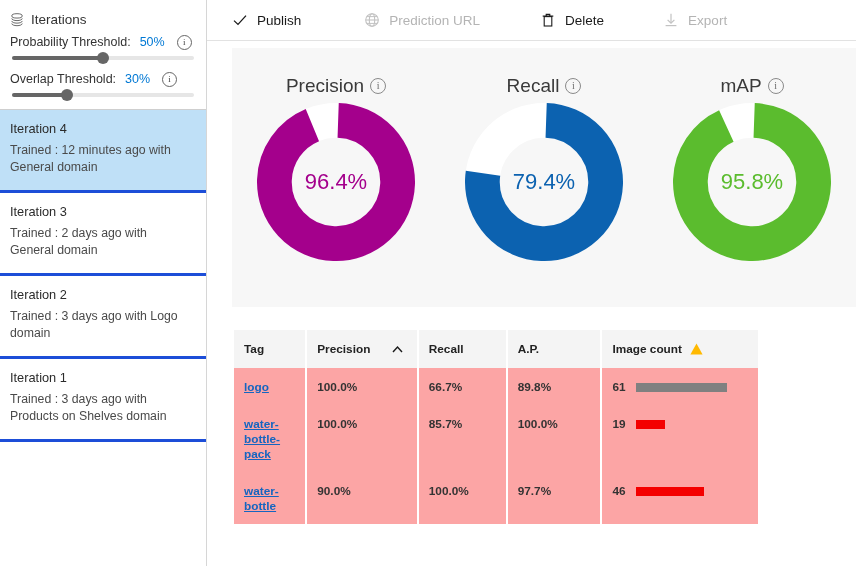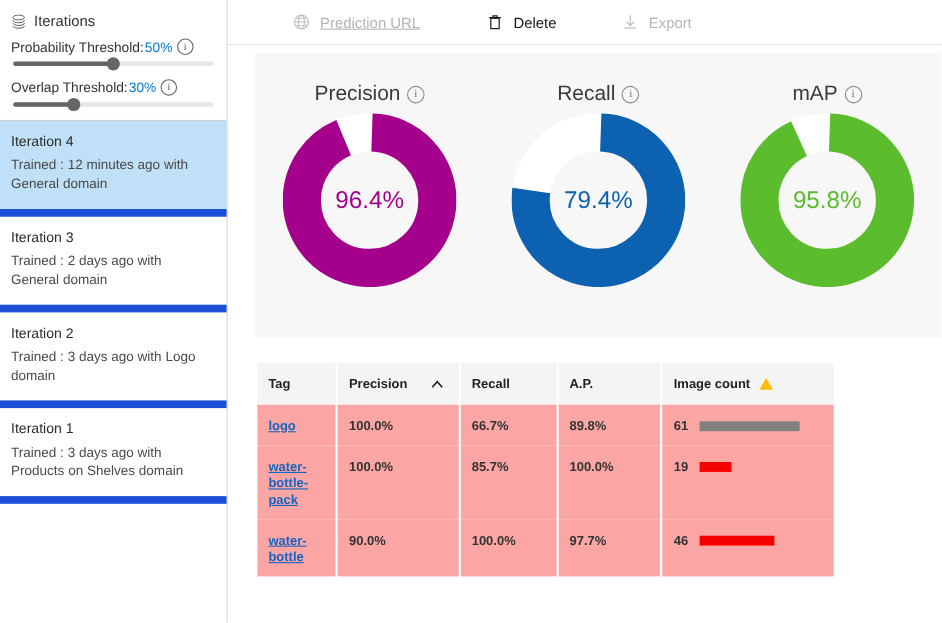--- a/index.html
+++ b/index.html
@@ -23,21 +23,21 @@
   .iter-header {
     display: flex; align-items: center; gap: 7px;
     padding: 12px 0 0 10px;
     font-size: 13.5px; color: #333;
   }
   .layers-icon { width: 14px; height: 14px; flex: 0 0 auto; display:block; }
 
   .thresholds { padding: 8px 10px 0 10px; }
   .thresh-label {
     font-size: 12.5px; color: #333;
-    display: flex; align-items: center; gap: 1px;
+    display: flex; align-items: flex-start; gap: 9px;
     white-space: nowrap; margin-bottom: 3px;
   }
   .thresh-label .val { color: #0078d4; }
   .info-circ {
     display: inline-flex; align-items: center; justify-content: center;
     width: 13px; height: 13px; border: 1px solid #666; border-radius: 50%;
     font-size: 9px; color: #444; font-family: "Liberation Serif", serif;
     line-height: 1; margin-left: 3px; flex: 0 0 auto;
   }
   .slider-track {
@@ -49,21 +49,21 @@
     border-radius: 2px; background: #666666;
   }
   .slider-thumb {
     position: absolute; top: -4px; width: 12px; height: 12px;
     border-radius: 50%; background: #666666; transform: translateX(-50%);
   }
 
   .iter-list { border-top: 1px solid #cfcfcf; }
   .iter-item {
     padding: 11px 12px 14px 10px;
-    border-bottom: 7px solid #1d4ed8;
+    border-bottom: 3px solid #1d4ed8;
     box-sizing: border-box;
     cursor: pointer;
   }
   .iter-item.selected { background: #bfe0f7; }
   .iter-title { font-size: 12.8px; color: #2b2b2b; margin-bottom: 6px; }
   .iter-sub { font-size: 12.3px; color: #4a4a4a; line-height: 17px; }
 
   
   #toolbar {
     position: absolute; left: 207px; top: 0;
@@ -201,22 +201,28 @@
       <div class="iter-item">
         <div class="iter-title">Iteration 1</div>
         <div class="iter-sub">Trained : 3 days ago with Products on Shelves domain</div>
       </div>
     </div>
 
   </div>
 
   <div id="toolbar">
 
-
-    <div class="tb-btn disabled" style="margin-left:55px;text-decoration:underline;">
+    <div class="tb-btn enabled" style="margin-left:21px;">
+      <svg class="tb-ico" viewBox="0 0 16 16">
+        <path d="M2 8.6 L6 12.4 L14 3.6" fill="none" stroke="#1a1a1a" stroke-width="1.3"></path>
+      </svg>
+      <span>Publish</span>
+    </div>
+
+    <div class="tb-btn disabled" style="margin-left:55px;">
       <svg class="tb-ico" viewBox="0 0 16 16">
         <circle cx="8" cy="8" r="6.3" fill="none" stroke="#c2c2c2" stroke-width="1.1"></circle>
         <ellipse cx="8" cy="8" rx="2.7" ry="6.3" fill="none" stroke="#c2c2c2" stroke-width="1.1"></ellipse>
         <line x1="1.8" y1="8" x2="14.2" y2="8" stroke="#c2c2c2" stroke-width="1.1"></line>
         <line x1="2.9" y1="4.6" x2="13.1" y2="4.6" stroke="#c2c2c2" stroke-width="1"></line>
         <line x1="2.9" y1="11.4" x2="13.1" y2="11.4" stroke="#c2c2c2" stroke-width="1"></line>
       </svg>
       <span>Prediction URL</span>
     </div>
 

